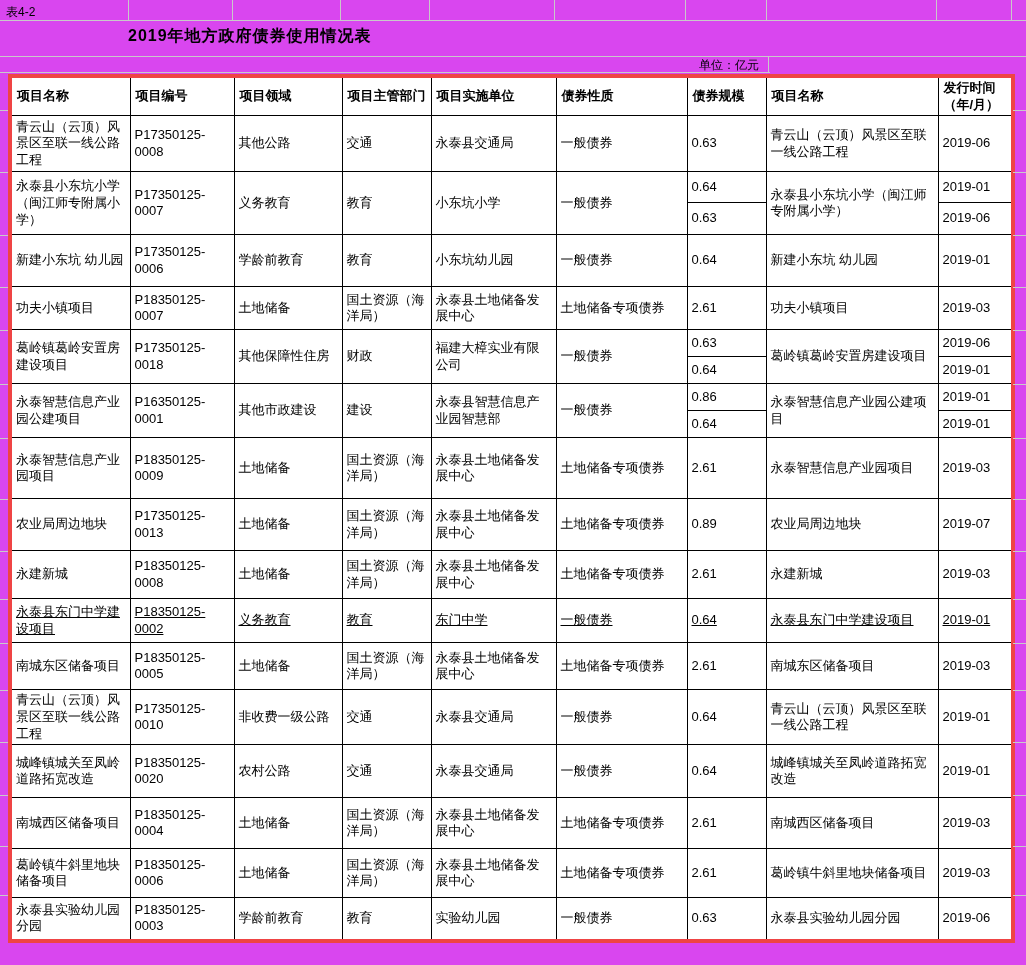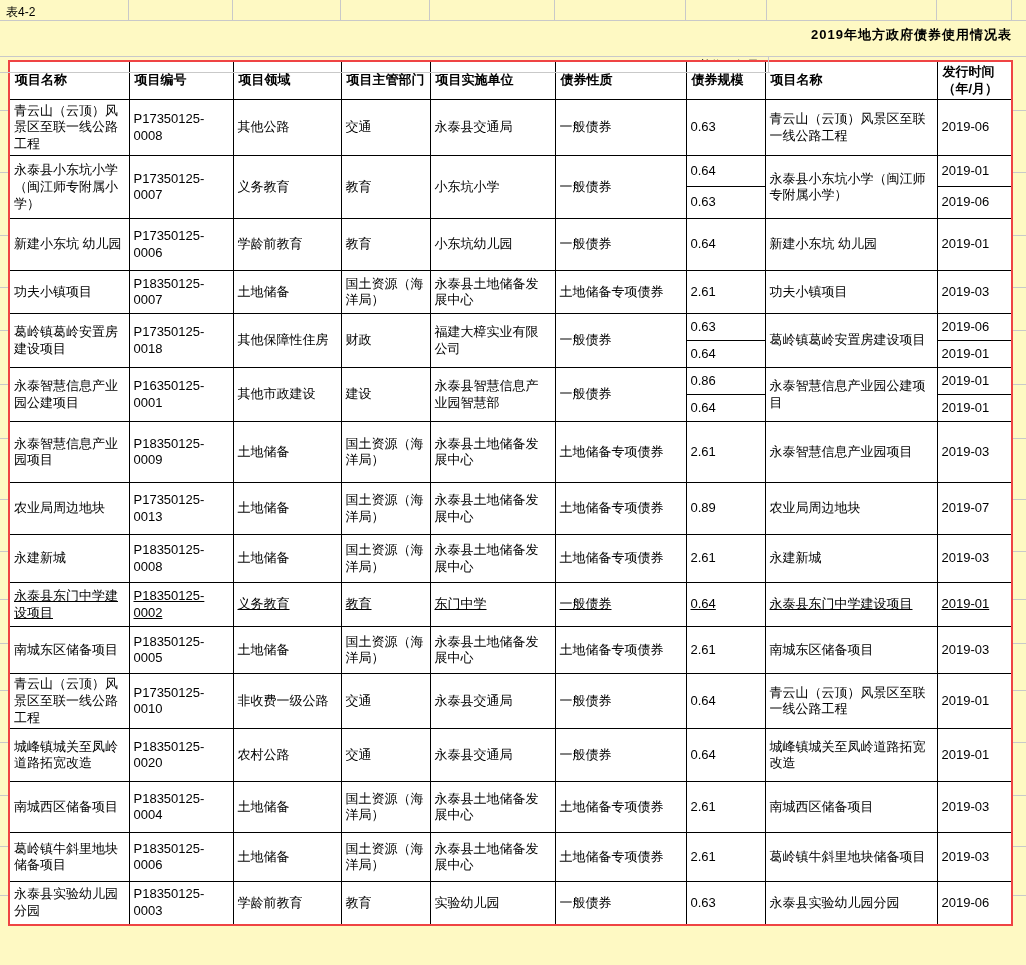--- a/index.html
+++ b/index.html
@@ -1,33 +1,33 @@
 <!DOCTYPE html>
 <html><head>
 <meta charset="utf-8">
 <style>
   * { margin:0; padding:0; box-sizing:border-box; }
   html,body { width:1026px; height:965px; background:#ffffff; overflow:hidden;
     font-family:"Liberation Sans","DejaVu Sans",sans-serif; color:#000; }
-  #stage { position:relative; width:1026px; height:965px; background:#fef9c3; }
+  #stage { position:relative; width:1026px; height:965px; background:#d946ef; }
 
   
   .gl { position:absolute; background:#c9c9c9; }
   .gl-h { height:1px; }
   .gl-v { width:1px; }
 
   .sheet-label { position:absolute; left:6px; top:4px; font-size:12px; }
   .page-title { position:absolute; left:128px; top:26px; width:884px;
-    text-align:right; font-size:13px; font-weight:bold; letter-spacing:1px; }
+    text-align:left; font-size:16px; font-weight:bold; letter-spacing:1px; }
   .unit-label { position:absolute; left:690px; top:57px; width:78px;
     font-size:12px; text-align:center; }
 
-  table.bond { position:absolute; left:8px; top:60px; width:1003px;
+  table.bond { position:absolute; left:8px; top:74px; width:1003px;
     border-collapse:collapse; table-layout:fixed; background:#fff;
-    border:2px solid #ef4444; }
+    border:4px solid #ef4444; }
   table.bond th, table.bond td { border:1px solid #000; vertical-align:middle;
     font-size:13px; line-height:1.28; padding:2px 4px; text-align:left;
     word-break:break-word; overflow:hidden; }
   table.bond thead th { font-weight:bold; height:36px; padding:2px 5px; }
   td.num { text-align:center; padding:2px 2px; }
   td.date { padding:2px 3px; }
 
   .footnote { position:absolute; left:7px; top:941px; width:1014px;
     font-size:12px; line-height:1.25; }
 </style>

